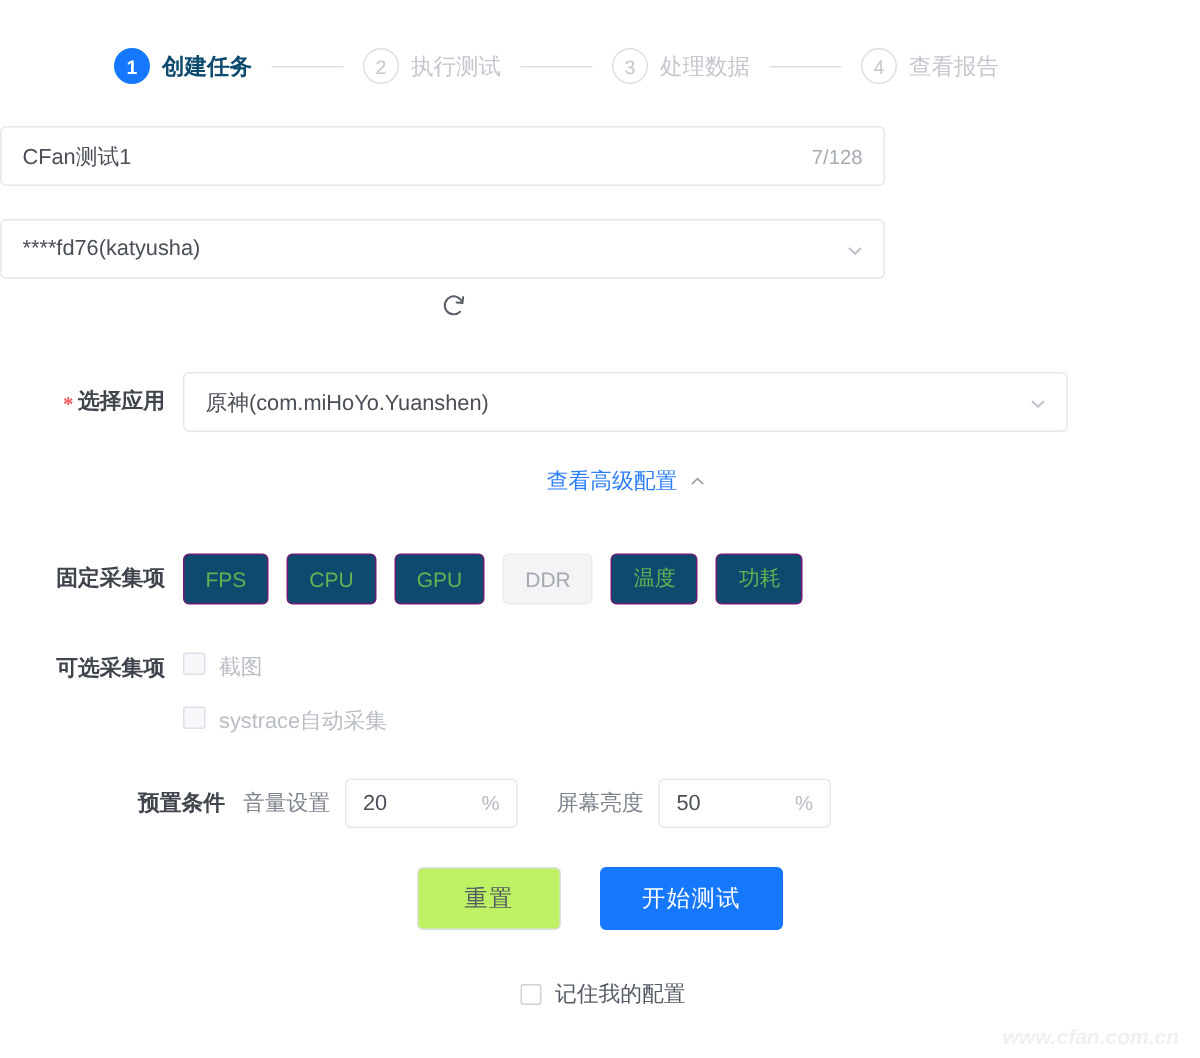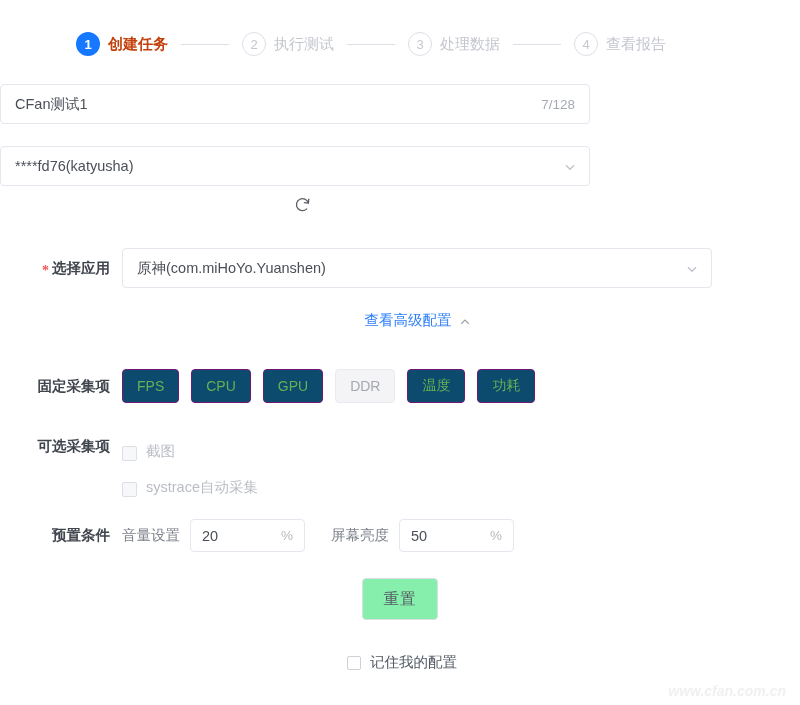--- a/index.html
+++ b/index.html
@@ -47,21 +47,21 @@
   .step.idle .step-circle {
     background: #ffffff;
     color: #c4c7ce;
     border: 1px solid #dcdfe6;
   }
   .step-label {
     margin-left: 8px;
     font-size: 15px;
   }
   .step.active .step-label {
-    color: #c2410c;
+    color: #0c4a6e;
     font-weight: bold;
   }
   .step.idle .step-label {
     color: #c4c7ce;
   }
   .step-line {
     width: 48px;
     height: 1px;
     background: #dcdfe6;
     margin: 0 13px;
@@ -201,21 +201,21 @@
     border: 1px solid #ebebef;
     color: #a4a8b0;
   }
 
   
   .check-list {
     padding-top: 9px;
   }
   .check-item {
     display: flex;
-    align-items: flex-end;
+    align-items: flex-start;
     height: 26px;
     margin-bottom: 10px;
   }
   .cbox {
     width: 15px;
     height: 15px;
     border: 1px solid #dcdfe6;
     border-radius: 2px;
     background: #f7f8fa;
     box-sizing: border-box;
@@ -233,20 +233,21 @@
   }
   .check-label.enabled {
     color: #545a63;
   }
 
   
   .preset-row {
     display: flex;
     align-items: center;
     margin-bottom: 20px;
+    padding-left: 40px;
   }
   .preset-label {
     width: 122px;
     text-align: right;
     padding-right: 12px;
     font-size: 14.5px;
     color: #40454d;
     font-weight: bold;
     box-sizing: border-box;
     flex: none;
@@ -288,22 +289,22 @@
     box-sizing: border-box;
     border-radius: 4px;
     display: flex;
     align-items: center;
     justify-content: center;
     font-size: 15.5px;
     cursor: pointer;
     letter-spacing: 1px;
   }
   .btn.reset {
-    width: 76px;
-    background: #86efac;
+    width: 96px;
+    background: #bef264;
     border: 1px solid #dcdfe6;
     color: #555b64;
   }
   .btn.start {
     width: 122px;
     background: #1677ff;
     border: 1px solid #1677ff;
     color: #ffffff;
   }
 
@@ -461,20 +462,21 @@
 
     <span class="sub-label">屏幕亮度</span>
     <div class="num-box">
       <span class="num">50</span>
       <span class="unit">%</span>
     </div>
   </div>
 
   <div class="btn-row">
     <div class="btn reset">重置</div>
+    <div class="btn start">开始测试</div>
   </div>
 
   <div class="remember-row">
     <span class="cbox enabled"></span>
     <span class="check-label enabled">记住我的配置</span>
   </div>
 </div>
 
 <div class="watermark">www.cfan.com.cn</div>
 

